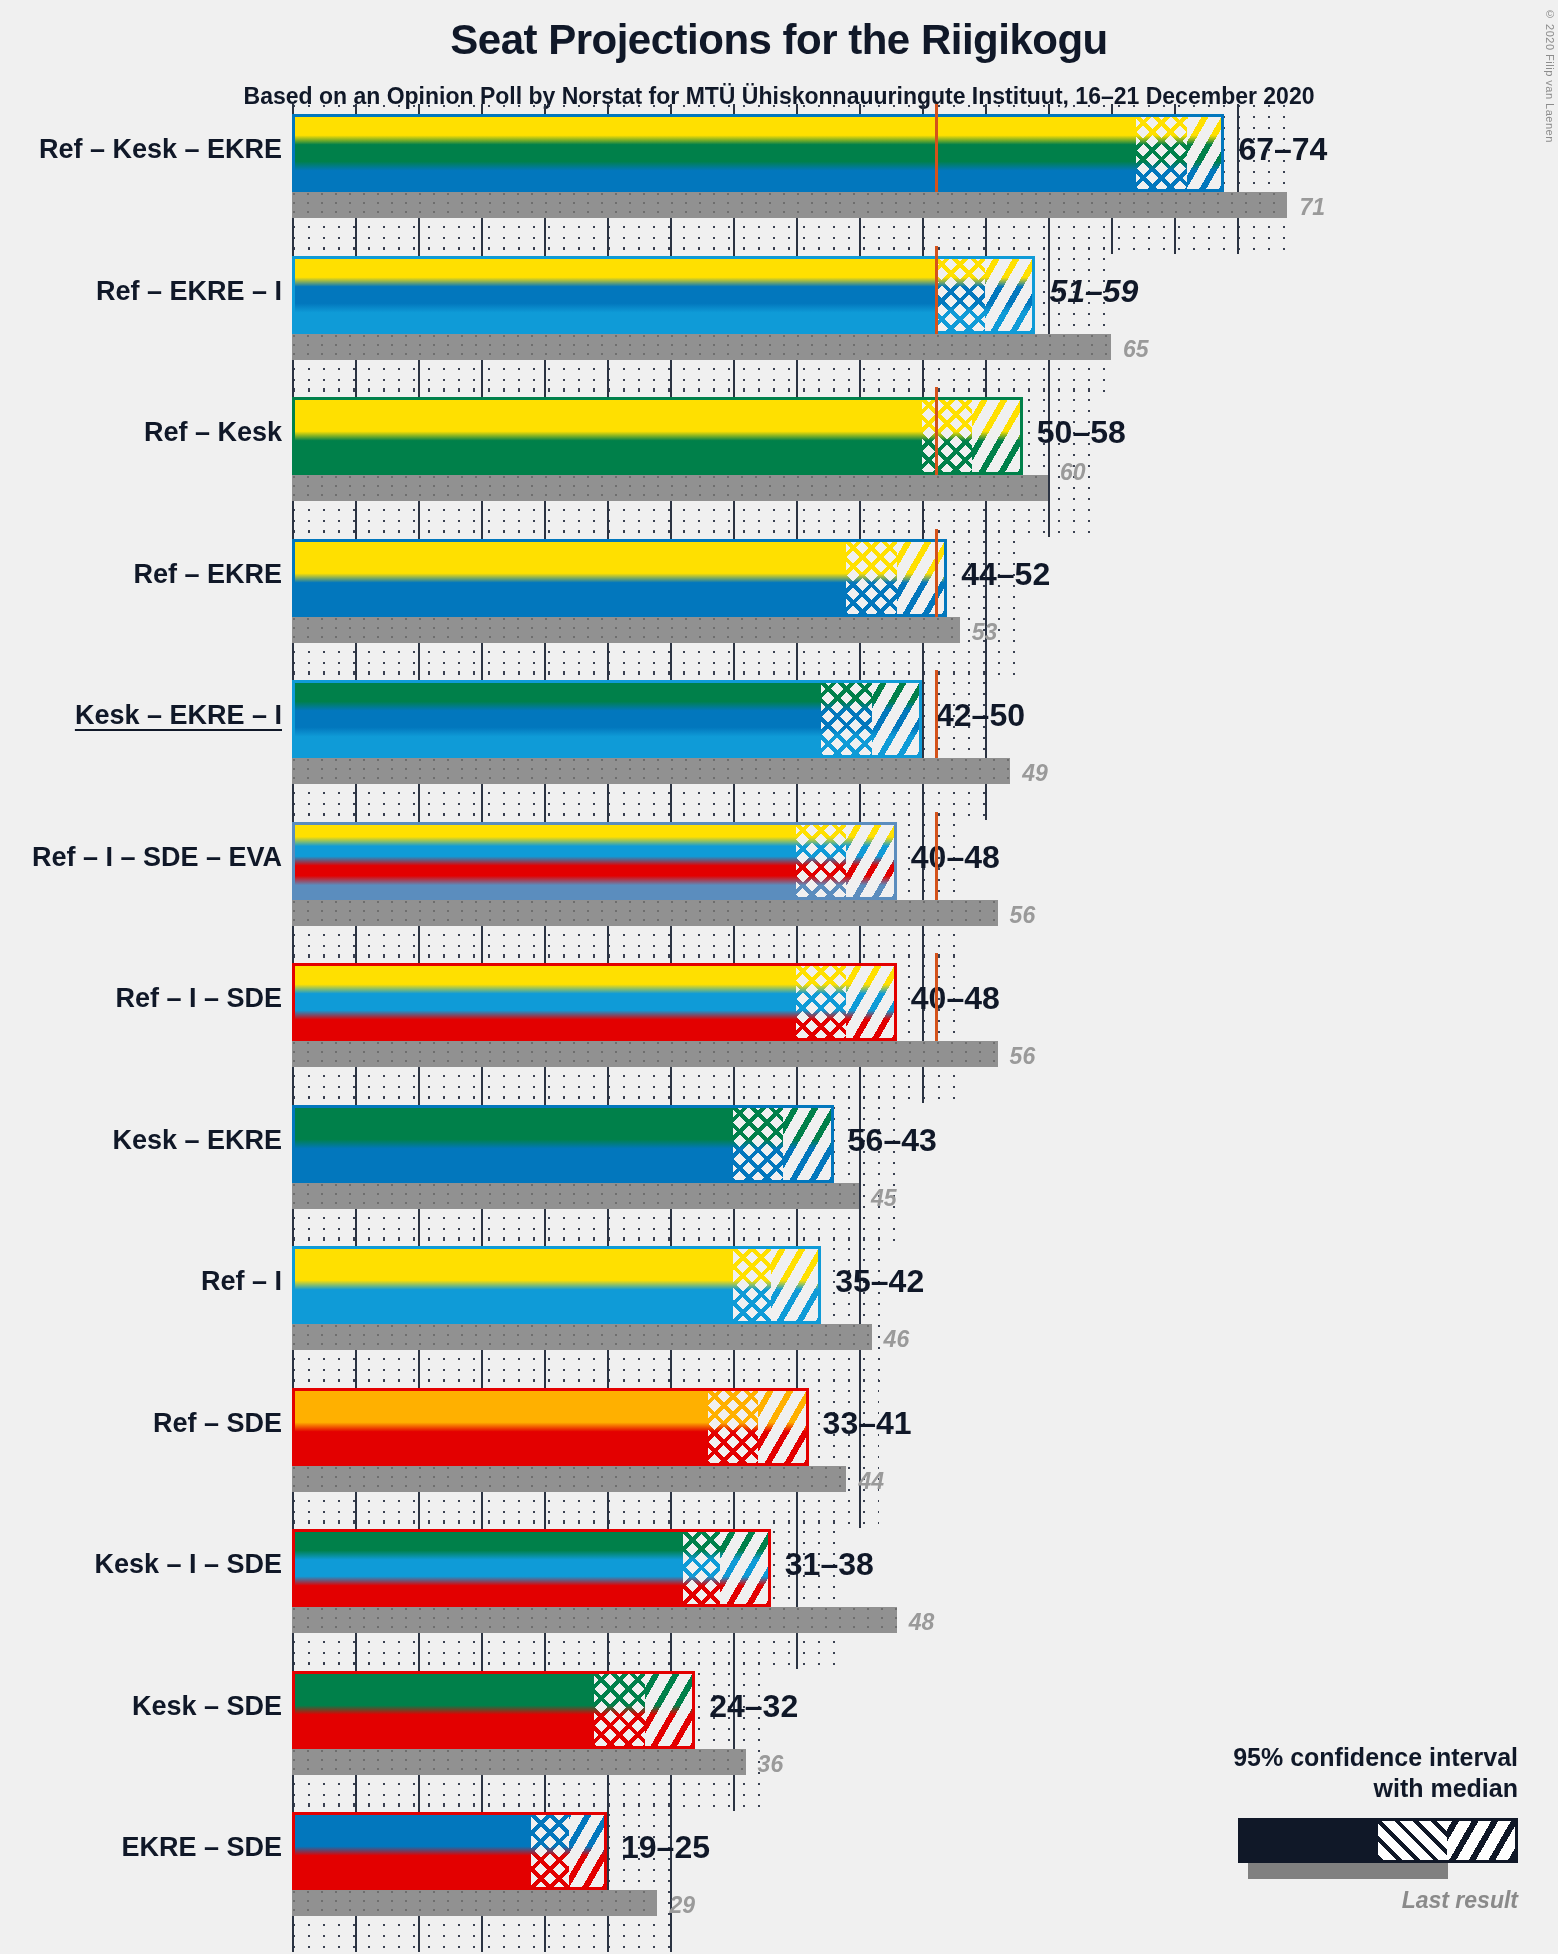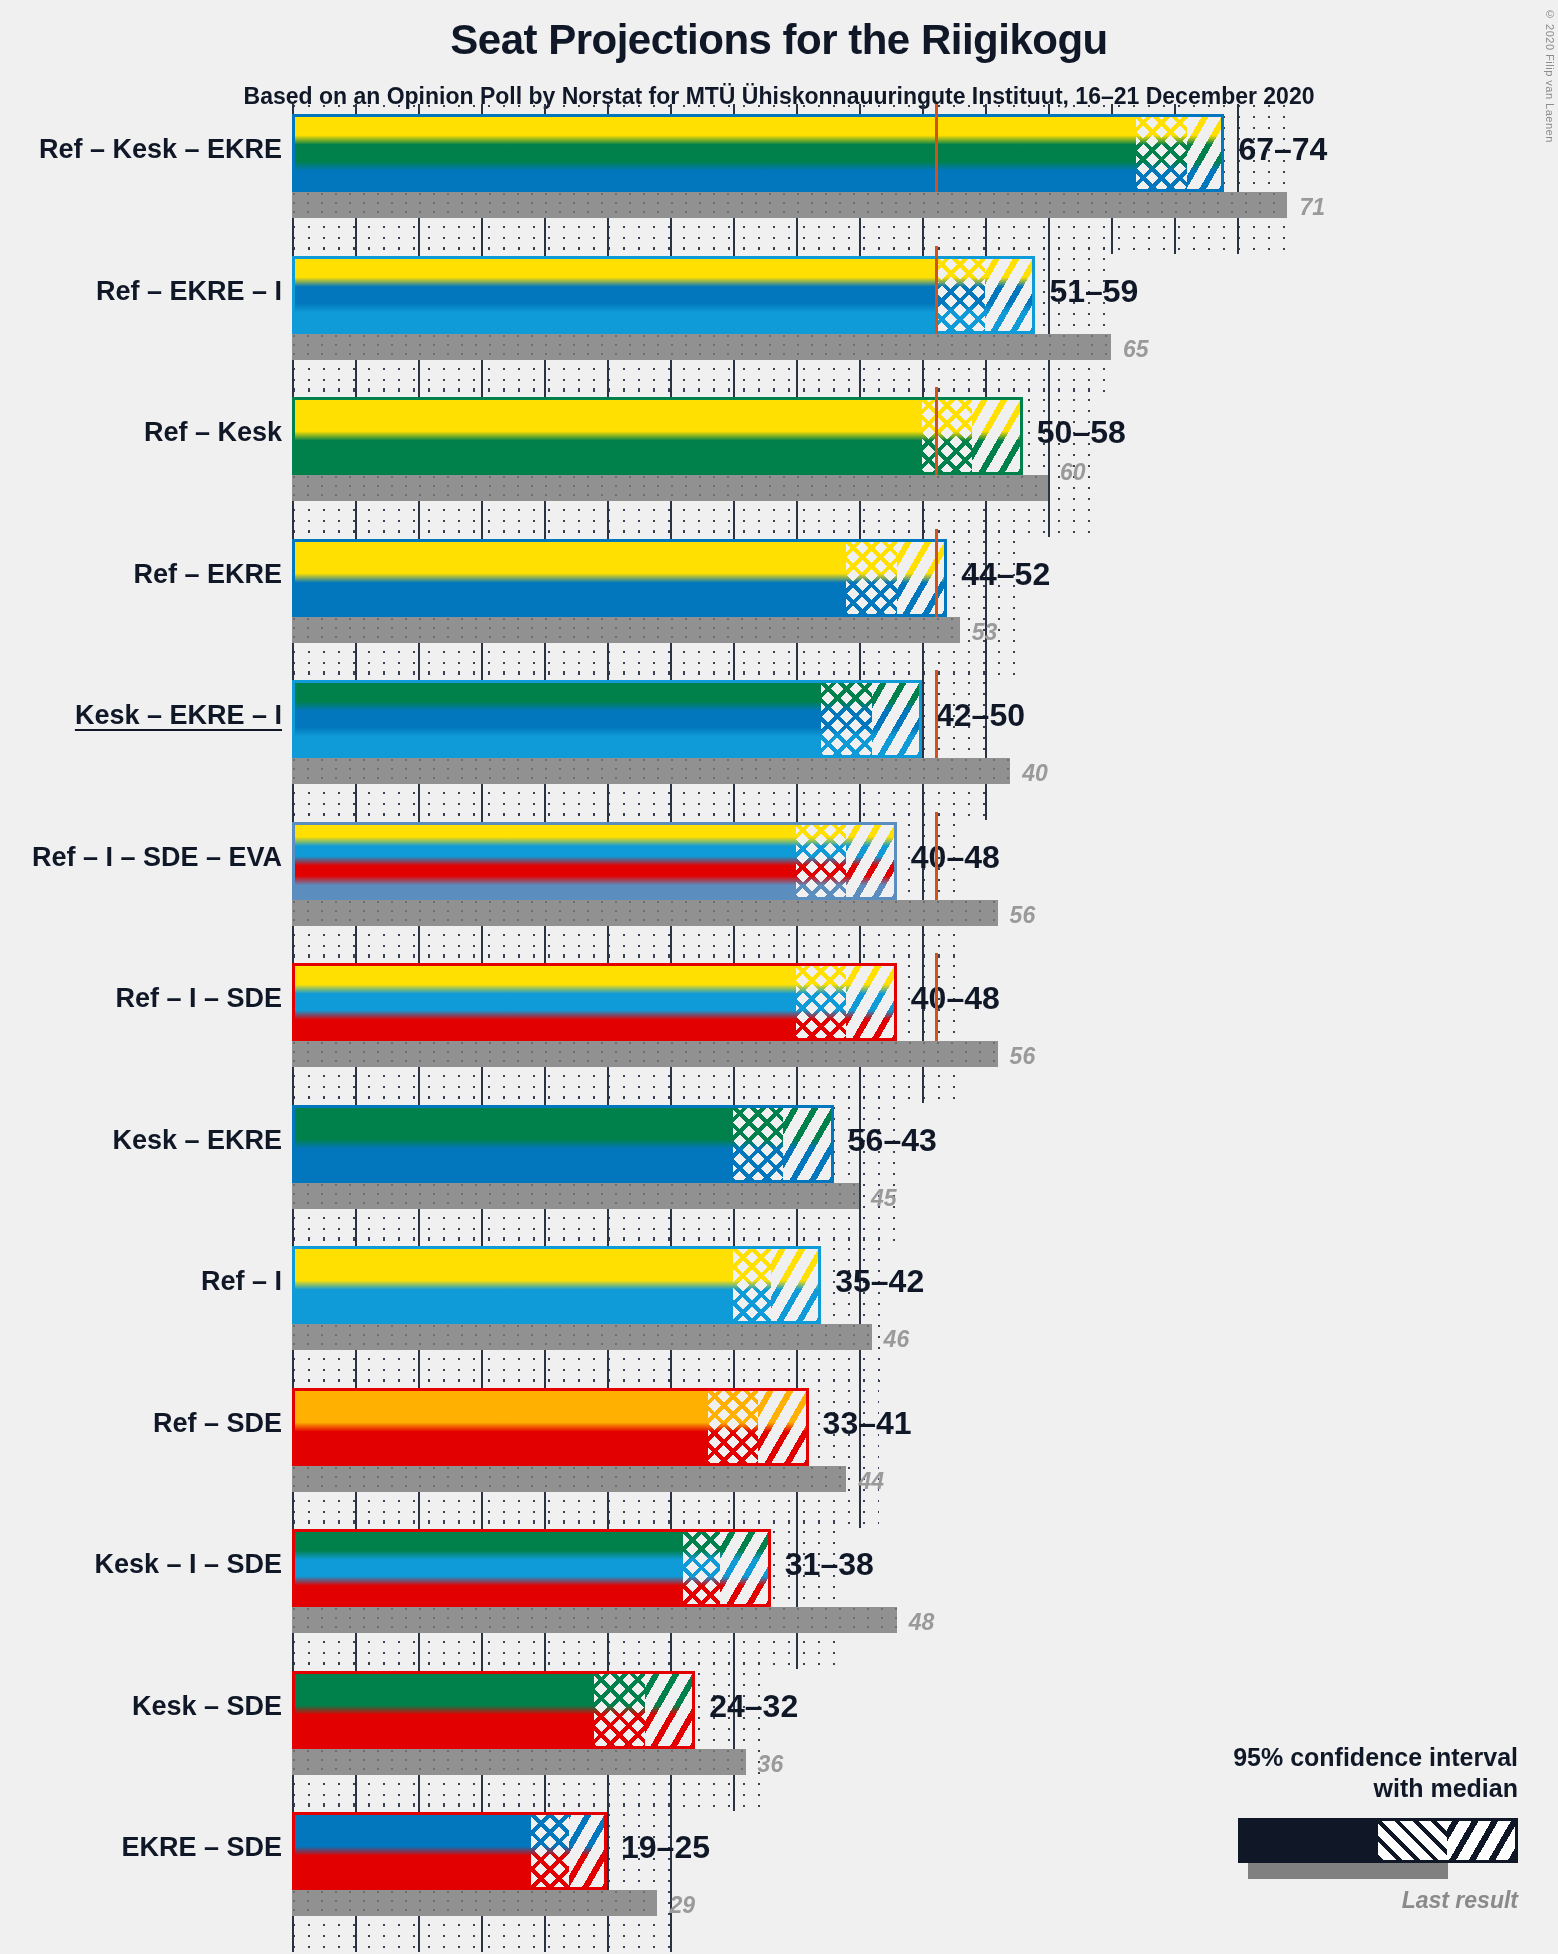--- a/index.html
+++ b/index.html
@@ -182,21 +182,21 @@
 <div style="position: absolute; left: 985px; top: 245.5px; width: 2px; height: 150px; background: rgb(43, 51, 66);"></div>
 <div style="position: absolute; left: 1048px; top: 245.5px; width: 2px; height: 150px; background: rgb(43, 51, 66);"></div>
 <div class="bar" style="left: 292px; top: 255.5px; width: 743.4px;">
     <div class="fill" style="background: linear-gradient(rgb(255, 224, 0) 0%, rgb(255, 224, 0) 27.3333%, rgb(2, 119, 189) 39.3333%, rgb(2, 119, 189) 60.6667%, rgb(15, 155, 215) 72.6667%, rgb(15, 155, 215) 100%);"></div>
     <div style="position: absolute; left: 642.6px; top: 0px; bottom: 0px; width: 100.8px; background: rgb(240, 240, 240);"></div>
     <div style="position: absolute; left: 642.6px; top: 0px; bottom: 0px; width: 50.4px; background: linear-gradient(rgb(255, 224, 0) 0%, rgb(255, 224, 0) 27.3333%, rgb(2, 119, 189) 39.3333%, rgb(2, 119, 189) 60.6667%, rgb(15, 155, 215) 72.6667%, rgb(15, 155, 215) 100%); mask-image: repeating-linear-gradient(45deg, rgb(0, 0, 0) 0px, rgb(0, 0, 0) 4px, transparent 4px, transparent 13px), repeating-linear-gradient(-45deg, rgb(0, 0, 0) 0px, rgb(0, 0, 0) 4px, transparent 4px, transparent 13px);"></div>
     <div style="position: absolute; left: 693px; top: 0px; bottom: 0px; width: 50.4px; background: linear-gradient(rgb(255, 224, 0) 0%, rgb(255, 224, 0) 27.3333%, rgb(2, 119, 189) 39.3333%, rgb(2, 119, 189) 60.6667%, rgb(15, 155, 215) 72.6667%, rgb(15, 155, 215) 100%); mask-image: repeating-linear-gradient(-60deg, rgb(0, 0, 0) 0px, rgb(0, 0, 0) 6px, transparent 6px, transparent 17px);"></div>
     <div style="position: absolute; inset: 0px; box-shadow: rgb(15, 155, 215) 0px 0px 0px 3px inset; pointer-events: none;"></div>
   </div>
 <div class="lastresult" style="left: 292px; top: 333.5px; width: 819px;"></div>
-<div class="valtext" style="left: 1049.4px; top: 272.5px;">51–59</div>
+<div class="valtext" style="left: 1049.4px; top: 272.5px; font-style: italic;">51–59</div>
 <div class="lasttext" style="left: 1123px; top: 335.5px;">65</div>
 <div class="rowlabel" style="top: 275.5px;">Ref – EKRE – I</div>
 <div class="majority" style="left: 934.6px; top: 245.5px; height: 88px;"></div>
 <div class="dotcol" style="left: 292px; top: 387px; width: 800.8px; height: 150px; opacity: 0.95;"></div>
 <div style="position: absolute; left: 292px; top: 387px; width: 2px; height: 150px; background: rgb(43, 51, 66);"></div>
 <div style="position: absolute; left: 355px; top: 387px; width: 2px; height: 150px; background: rgb(43, 51, 66);"></div>
 <div style="position: absolute; left: 418px; top: 387px; width: 2px; height: 150px; background: rgb(43, 51, 66);"></div>
 <div style="position: absolute; left: 481px; top: 387px; width: 2px; height: 150px; background: rgb(43, 51, 66);"></div>
 <div style="position: absolute; left: 544px; top: 387px; width: 2px; height: 150px; background: rgb(43, 51, 66);"></div>
 <div style="position: absolute; left: 607px; top: 387px; width: 2px; height: 150px; background: rgb(43, 51, 66);"></div>
@@ -259,21 +259,21 @@
 <div style="position: absolute; left: 985px; top: 670px; width: 2px; height: 150px; background: rgb(43, 51, 66);"></div>
 <div class="bar" style="left: 292px; top: 680px; width: 630px;">
     <div class="fill" style="background: linear-gradient(rgb(0, 128, 74) 0%, rgb(0, 128, 74) 27.3333%, rgb(2, 119, 189) 39.3333%, rgb(2, 119, 189) 60.6667%, rgb(15, 155, 215) 72.6667%, rgb(15, 155, 215) 100%);"></div>
     <div style="position: absolute; left: 529.2px; top: 0px; bottom: 0px; width: 100.8px; background: rgb(240, 240, 240);"></div>
     <div style="position: absolute; left: 529.2px; top: 0px; bottom: 0px; width: 50.4px; background: linear-gradient(rgb(0, 128, 74) 0%, rgb(0, 128, 74) 27.3333%, rgb(2, 119, 189) 39.3333%, rgb(2, 119, 189) 60.6667%, rgb(15, 155, 215) 72.6667%, rgb(15, 155, 215) 100%); mask-image: repeating-linear-gradient(45deg, rgb(0, 0, 0) 0px, rgb(0, 0, 0) 4px, transparent 4px, transparent 13px), repeating-linear-gradient(-45deg, rgb(0, 0, 0) 0px, rgb(0, 0, 0) 4px, transparent 4px, transparent 13px);"></div>
     <div style="position: absolute; left: 579.6px; top: 0px; bottom: 0px; width: 50.4px; background: linear-gradient(rgb(0, 128, 74) 0%, rgb(0, 128, 74) 27.3333%, rgb(2, 119, 189) 39.3333%, rgb(2, 119, 189) 60.6667%, rgb(15, 155, 215) 72.6667%, rgb(15, 155, 215) 100%); mask-image: repeating-linear-gradient(-60deg, rgb(0, 0, 0) 0px, rgb(0, 0, 0) 6px, transparent 6px, transparent 17px);"></div>
     <div style="position: absolute; inset: 0px; box-shadow: rgb(15, 155, 215) 0px 0px 0px 3px inset; pointer-events: none;"></div>
   </div>
 <div class="lastresult" style="left: 292px; top: 758px; width: 718.2px;"></div>
 <div class="valtext" style="left: 936px; top: 697px;">42–50</div>
-<div class="lasttext" style="left: 1022.2px; top: 760px;">40</div>
+<div class="lasttext" style="left: 1022.2px; top: 760px;">49</div>
 <div class="rowlabel underline" style="top: 700px;">Kesk – EKRE – I</div>
 <div class="majority" style="left: 934.6px; top: 670px; height: 88px;"></div>
 <div class="dotcol" style="left: 292px; top: 811.5px; width: 674.8px; height: 150px; opacity: 0.95;"></div>
 <div style="position: absolute; left: 292px; top: 811.5px; width: 2px; height: 150px; background: rgb(43, 51, 66);"></div>
 <div style="position: absolute; left: 355px; top: 811.5px; width: 2px; height: 150px; background: rgb(43, 51, 66);"></div>
 <div style="position: absolute; left: 418px; top: 811.5px; width: 2px; height: 150px; background: rgb(43, 51, 66);"></div>
 <div style="position: absolute; left: 481px; top: 811.5px; width: 2px; height: 150px; background: rgb(43, 51, 66);"></div>
 <div style="position: absolute; left: 544px; top: 811.5px; width: 2px; height: 150px; background: rgb(43, 51, 66);"></div>
 <div style="position: absolute; left: 607px; top: 811.5px; width: 2px; height: 150px; background: rgb(43, 51, 66);"></div>
 <div style="position: absolute; left: 670px; top: 811.5px; width: 2px; height: 150px; background: rgb(43, 51, 66);"></div>

